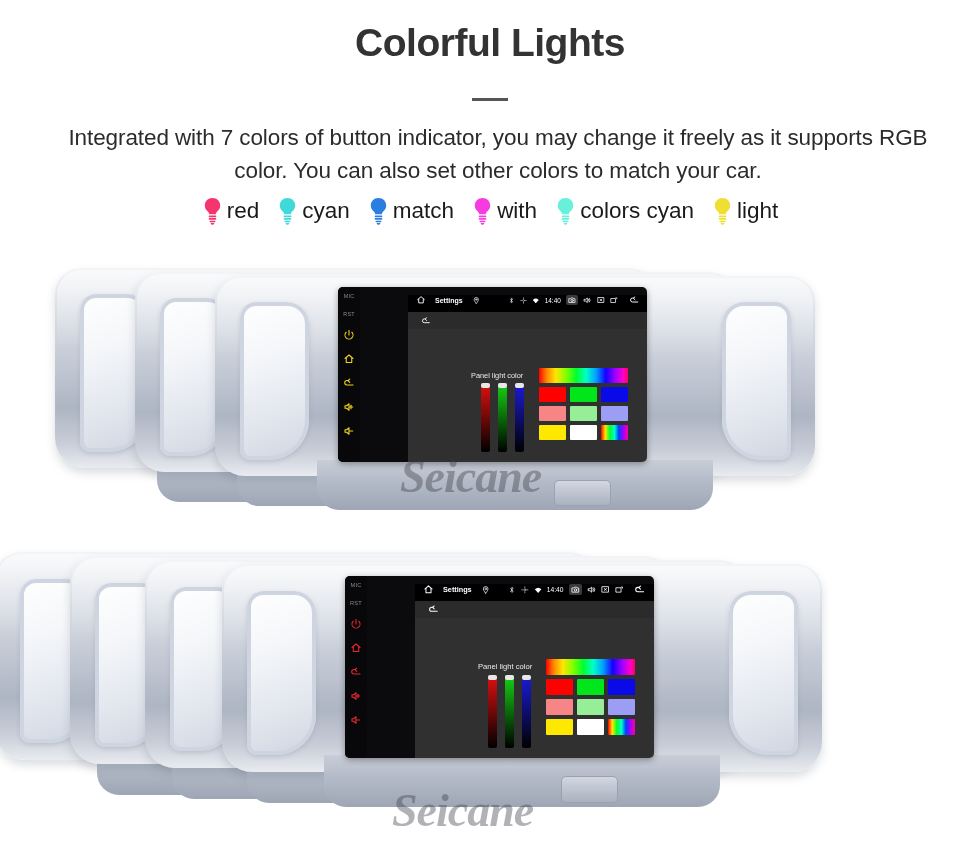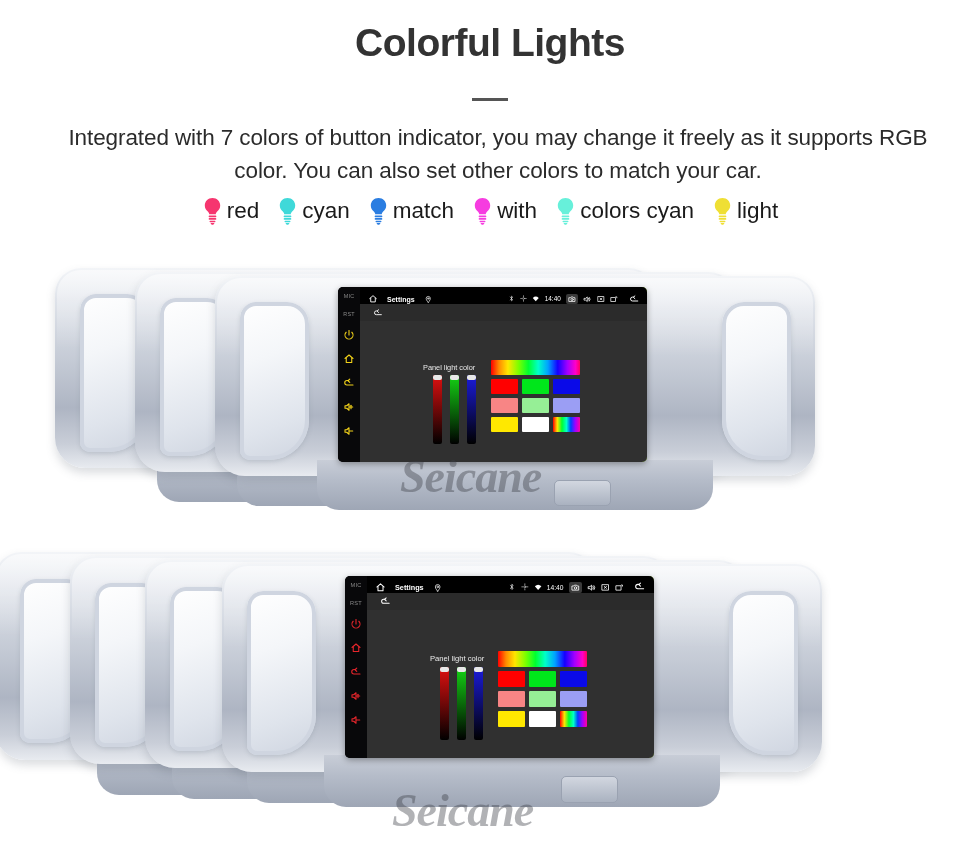--- a/index.html
+++ b/index.html
@@ -110,25 +110,25 @@
     box-shadow: 0 2px 6px rgba(0,0,0,.35);
   }
   .sidebar {
     position: absolute; left: 0; top: 0; bottom: 0;
     background: #08080a;
     display: flex; flex-direction: column; align-items: center;
   }
   .side-lbl { font-size: 4.5px; color: #8a8a8a; letter-spacing:.2px; }
   .side-ico { display:block; }
 
-  .screen { position: absolute; top: 0; right: 0; bottom: 0; background: #bef264; }
+  .screen { position: absolute; top: 8px; right: 0; bottom: 0; background: #bef264; margin-left: 48px; }
   .statusbar {
     position: absolute; left:0; right:0; top:0;
     background: #000;
-    display:flex; align-items:flex-end;
+    display:flex; align-items:flex-start;
   }
   .sb-left { display:flex; align-items:center; gap:6px; padding-left:8px; }
   .sb-title { color:#fff; font-weight:bold; }
   .sb-right { margin-left:auto; display:flex; align-items:center; gap:5px; padding-right:8px; }
   .sb-clock { color:#fff; }
   .sb-hl { background:#3a3a3a; border-radius:2px; padding:1px 2px; display:flex; }
 
   .actionbar { position:absolute; left:0; right:0; background:#2b2b2b; display:flex; align-items:center; }
   .content { position:absolute; left:0; right:0; bottom:0; background:#303030; }
 

